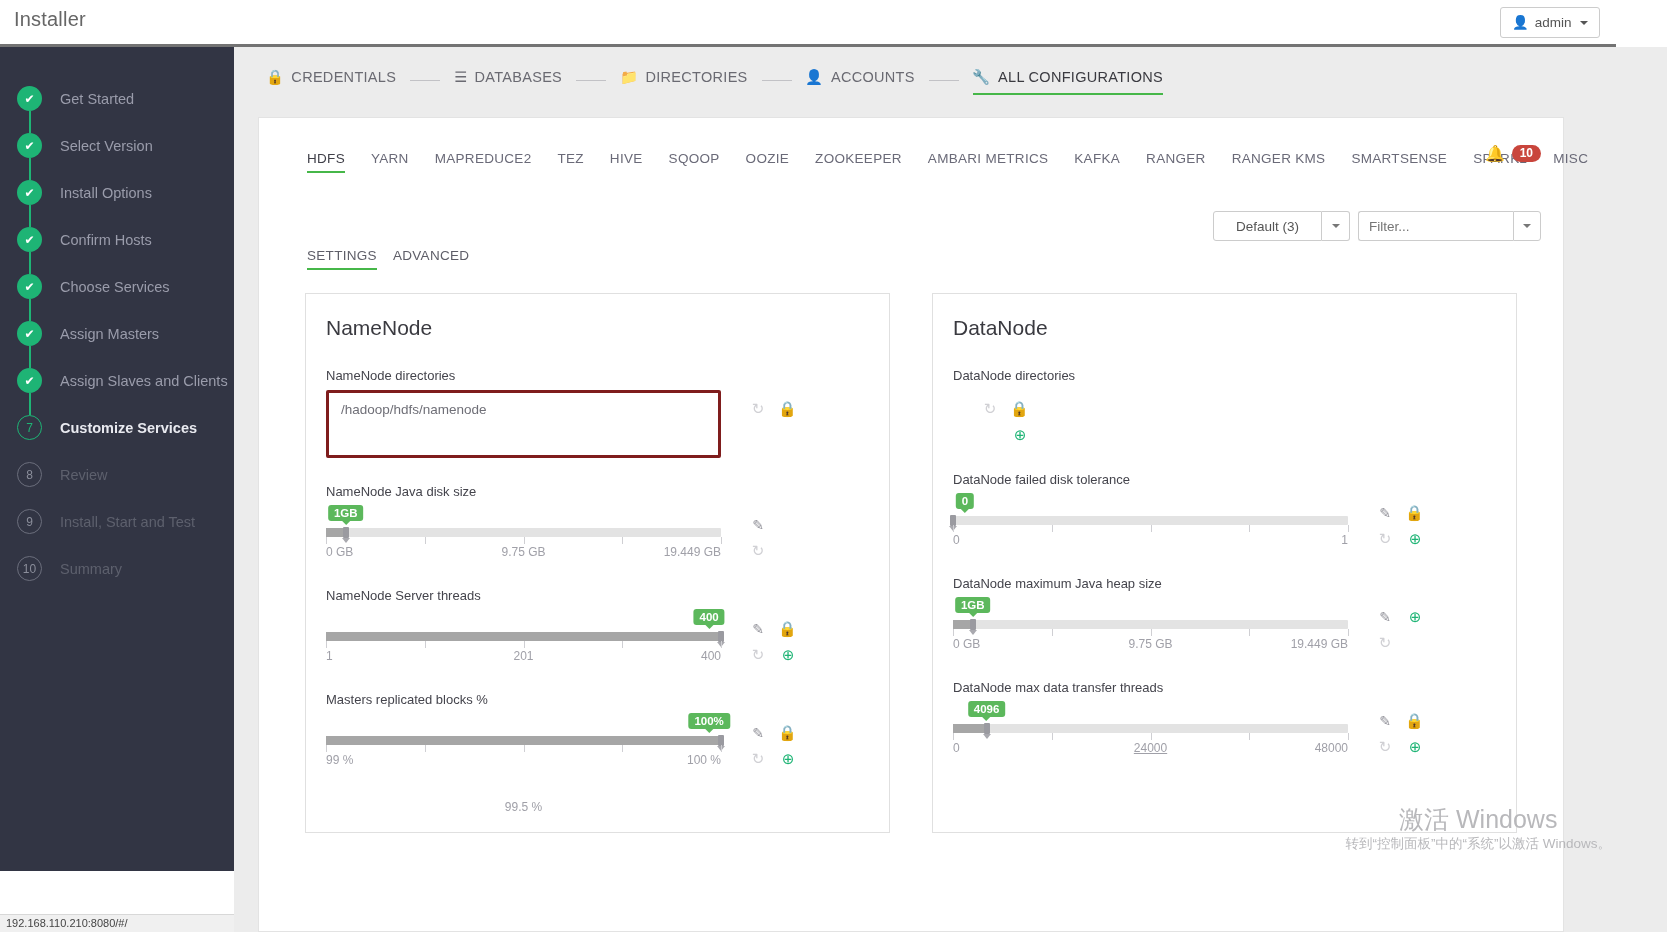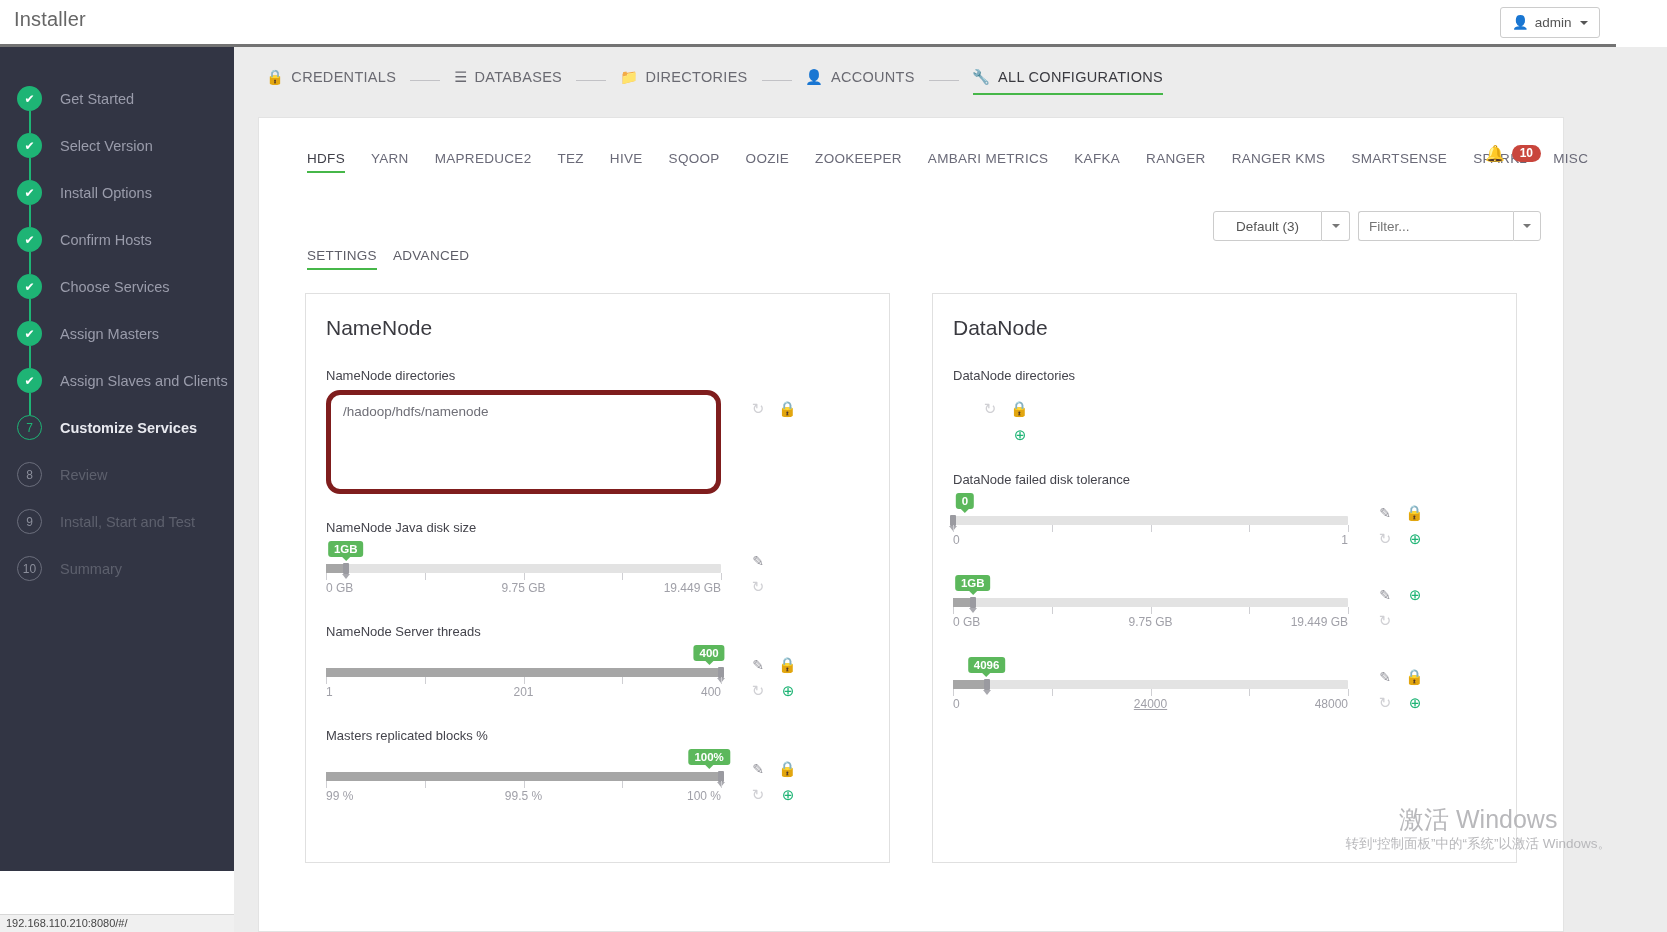--- a/index.html
+++ b/index.html
@@ -181,22 +181,22 @@
     padding: 22px 20px 30px 20px; min-height: 540px;
   }
   .section h2 {
     margin: 0 0 28px 0; font-size: 21px; font-weight: normal; color: #3a3a40;
   }
   .prop { position: relative; margin-bottom: 26px; }
   .prop-label { font-size: 13px; color: #44444c; margin-bottom: 7px; }
 
   .ta-row { display: flex; align-items: flex-start; }
   textarea.value-ta {
-    width: 395px; height: 104px; resize: none;
-    border: 5px solid #7f1d1d; border-radius: 14px;
+    width: 395px; height: 68px; resize: none;
+    border: 3px solid #7f1d1d; border-radius: 2px;
     padding: 9px 12px; font-size: 13.5px; color: #6f6f77;
     font-family: "Liberation Sans", sans-serif; outline: none;
     background: #fff;
   }
   .icons-col {
     display: flex; align-items: flex-start; gap: 0; margin-left: 22px;
     position: relative; width: 100px; padding-top: 8px;
   }
   .ico {
     width: 30px; height: 22px; display: flex; align-items: center;
@@ -492,21 +492,21 @@
                 </div>
                 <div class="ticks">
                   <span style="left: 0%;"></span>
                   <span style="left: 25%;"></span>
                   <span style="left: 50%;"></span>
                   <span style="left: 75%;"></span>
                   <span style="left: 100%;"></span>
                 </div>
                 <div class="scale">
                   <span style="left: 0%;">99 %</span>
-                  <span style="left: 50%; transform: translateX(-50%);">99.5 %</span>
+                  <span style="left: 50%; transform: translateX(-50%); margin-top: 47px;">99.5 %</span>
                   <span style="right: 0px; left: auto;">100 %</span>
                 </div>
               </div>
               <div class="icons-col">
                 <div class="stack">
                   <div class="ico pencil">✎</div>
                   <div class="ico undo">↻</div>
                 </div>
                 <div class="stack">
                   <div class="ico lock-grey">🔒</div>
@@ -561,20 +561,21 @@
                   <div class="ico undo">↻</div>
                 </div>
                 <div class="stack">
                   <div class="ico lock-locked">🔒</div>
                   <div class="ico plus">⊕</div>
                 </div>
               </div>
             </div>
           </div>
           <div class="prop">
+            <div class="prop-label">DataNode maximum Java heap size</div>
             <div class="slider-wrap">
               <div class="slider-area">
                 <div class="tip" style="left: 5%;">1GB</div>
                 <div class="track">
                   <div class="fill" style="width: 5%;"></div>
                   <div class="handle" style="left: 5%;"></div>
                   <div class="nub" style="left: 5%;"></div>
                 </div>
                 <div class="ticks">
                   <span style="left: 0%;"></span>
@@ -594,20 +595,21 @@
                   <div class="ico pencil">✎</div>
                   <div class="ico undo">↻</div>
                 </div>
                 <div class="stack">
                   <div class="ico plus">⊕</div>
                 </div>
               </div>
             </div>
           </div>
           <div class="prop">
+            <div class="prop-label">DataNode max data transfer threads</div>
             <div class="slider-wrap">
               <div class="slider-area">
                 <div class="tip" style="left: 8.5%;">4096</div>
                 <div class="track">
                   <div class="fill" style="width: 8.5%;"></div>
                   <div class="handle" style="left: 8.5%;"></div>
                   <div class="nub" style="left: 8.5%;"></div>
                 </div>
                 <div class="ticks">
                   <span style="left: 0%;"></span>

